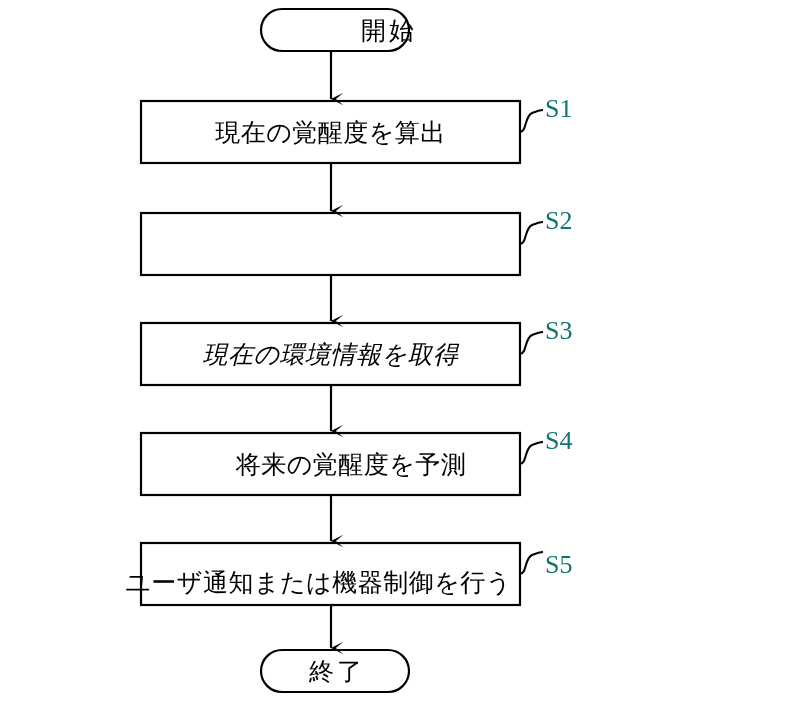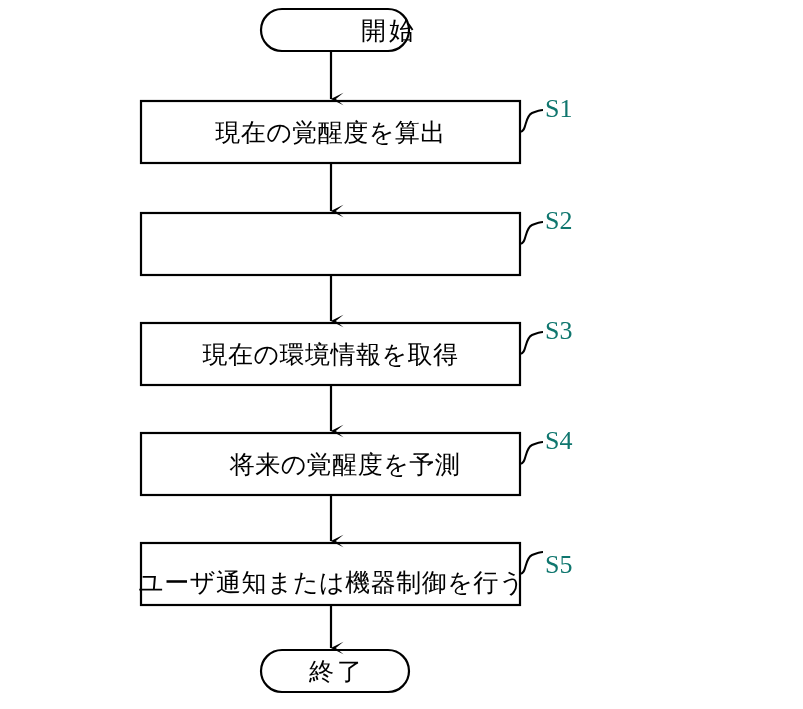--- a/index.html
+++ b/index.html
@@ -89,25 +89,25 @@
     <path d="M520,354 C527,354 524,339 532,335 C537,333 540,332 543,332" fill="none" stroke="#000000" stroke-width="2"></path>
     <path d="M520,464 C527,464 524,449 532,445 C537,443 540,442 543,442" fill="none" stroke="#000000" stroke-width="2"></path>
     <path d="M520,574 C527,574 524,559 532,555 C537,553 540,552 543,552" fill="none" stroke="#000000" stroke-width="2"></path>
   </svg>
 
   <div class="node-text terminal-text" style="left:261px; top:9px; width:176px; height:42px;margin-left:40px;">開始</div>
 
   <div class="node-text" style="left:141px; top:101px; width:379px; height:62px;">現在の覚醒度を算出</div>
 
 
-  <div class="node-text" style="left:141px; top:323px; width:379px; height:62px;">現在の環境情報を取得</div>
+  <div class="node-text" style="left:141px; top:323px; width:379px; height:62px;font-style:italic;">現在の環境情報を取得</div>
 
-  <div class="node-text" style="left:125px; top:433px; width:440px; height:62px;">将来の覚醒度を予測</div>
+  <div class="node-text" style="left:131px; top:433px; width:440px; height:62px;">将来の覚醒度を予測</div>
 
-  <div class="node-text" style="left:142px; top:543px; width:379px; height:79px;">ユーザ通知または機器制御を行う</div>
+  <div class="node-text" style="left:129px; top:543px; width:379px; height:79px;">ユーザ通知または機器制御を行う</div>
 
   <div class="node-text terminal-text" style="left:261px; top:650px; width:152px; height:42px;">終了</div>
 
   <div class="step-label" style="left:545px; top:96px;">S1</div>
   <div class="step-label" style="left:545px; top:208px;text-align:right;">S2</div>
   <div class="step-label" style="left:545px; top:318px;">S3</div>
   <div class="step-label" style="left:545px; top:428px;font-family:Liberation Serif, serif;">S4</div>
   <div class="step-label" style="left:545px; top:552px;">S5</div>
 
 </div>

